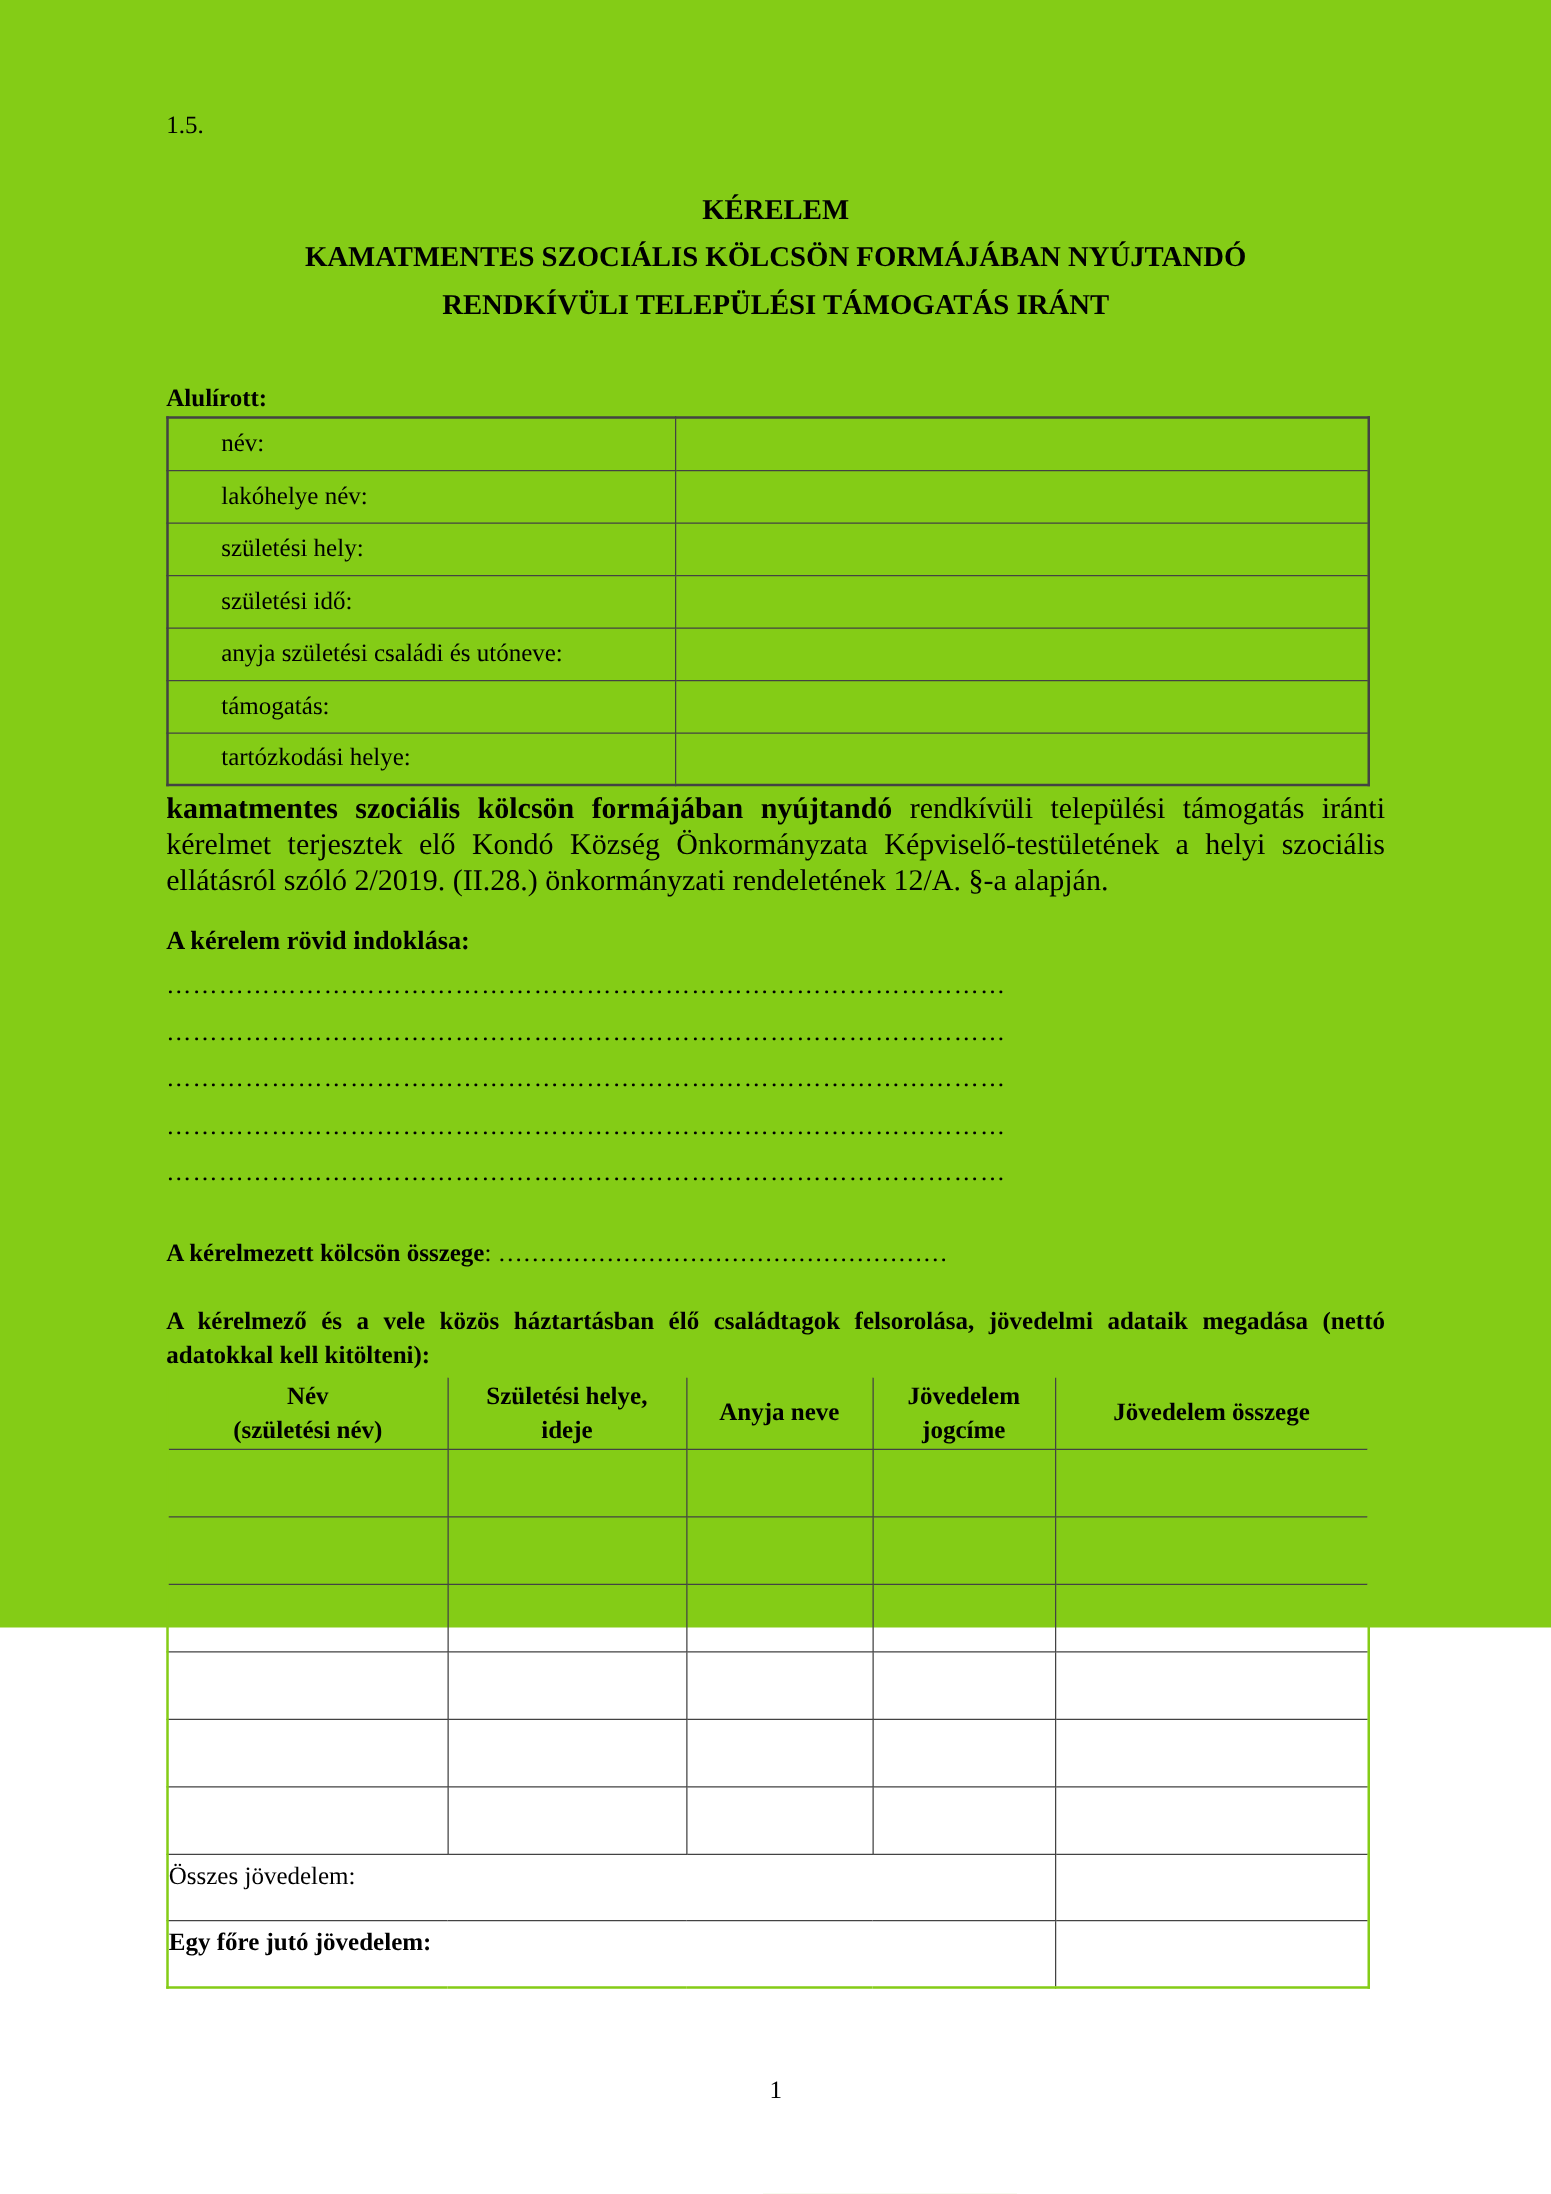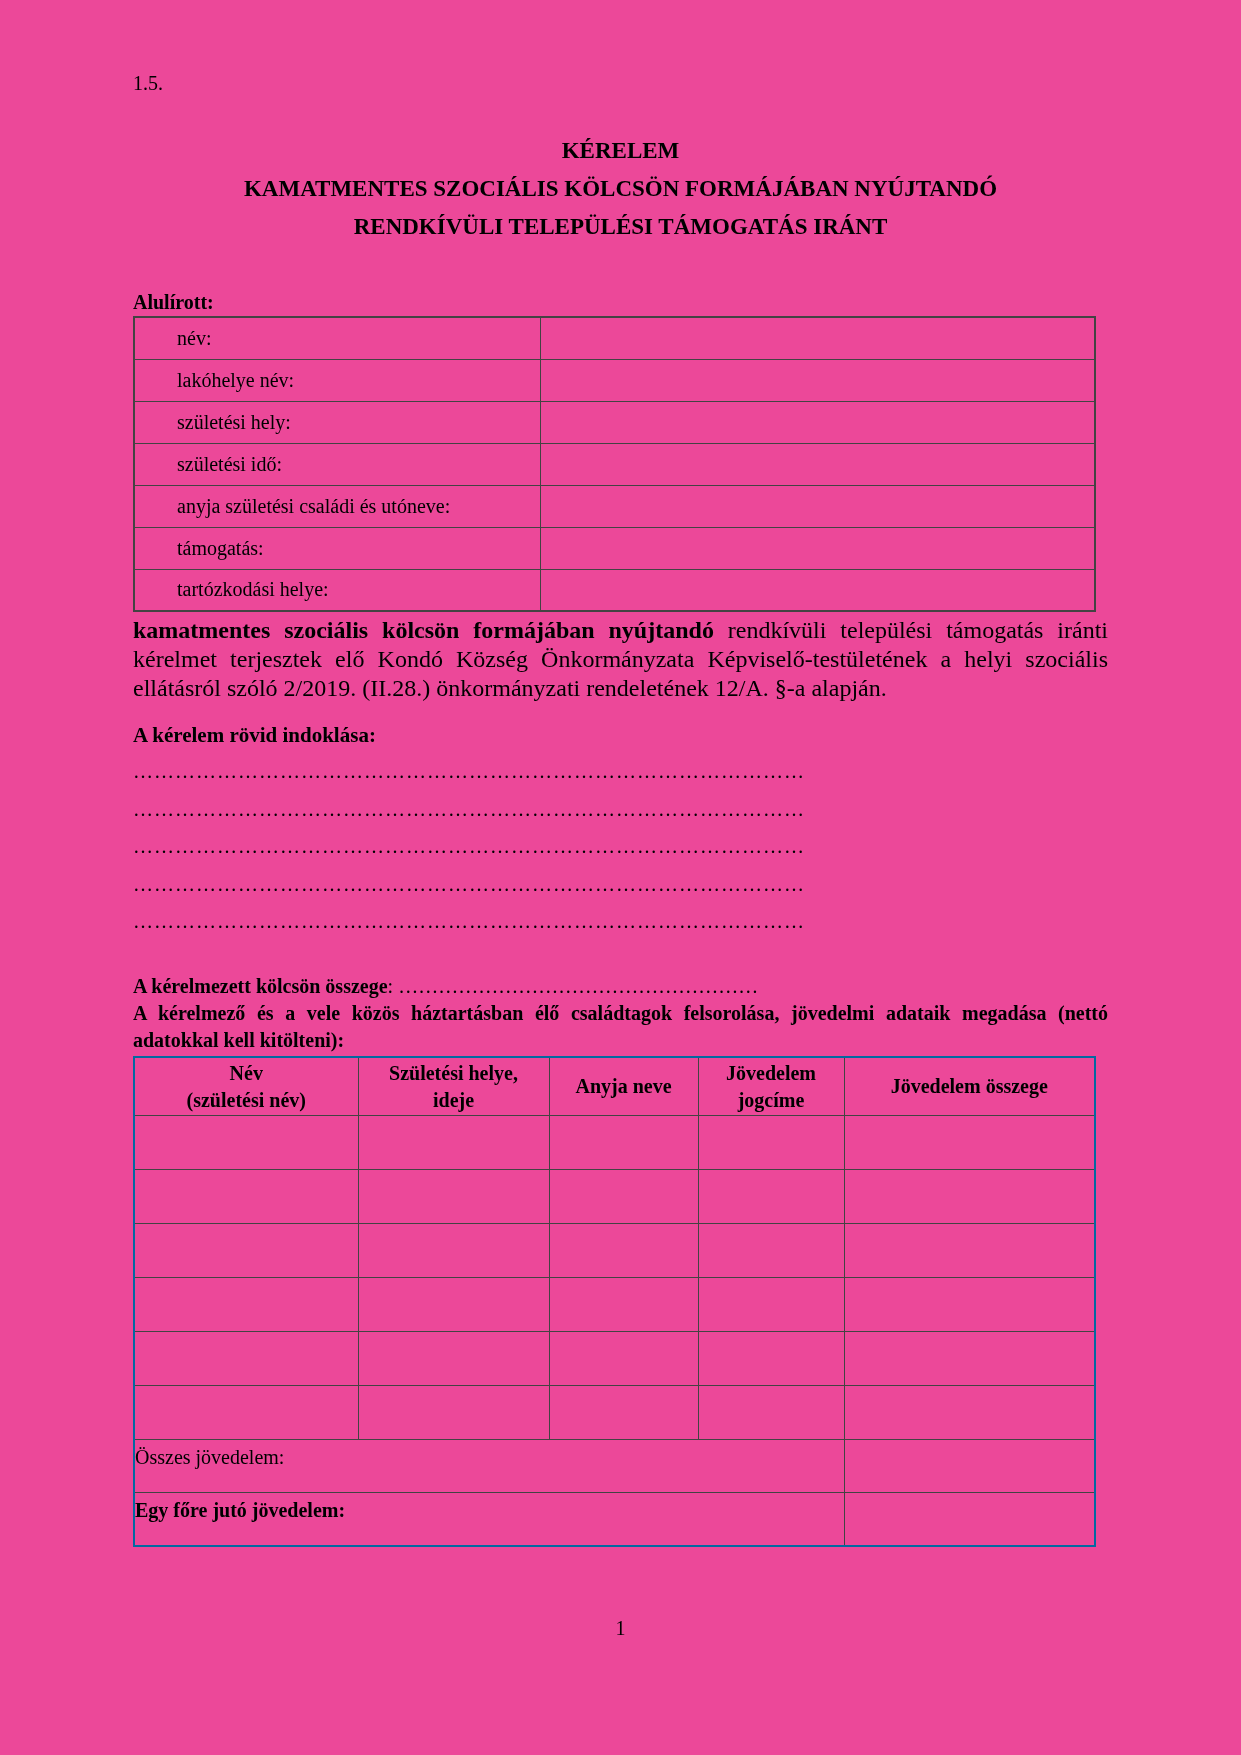--- a/index.html
+++ b/index.html
@@ -7,23 +7,23 @@
   body {
     width: 1241px;
     height: 1755px;
     font-family: "Liberation Serif", "DejaVu Serif", serif;
     color: #000;
     position: relative;
     overflow: hidden;
   }
   .page {
     width: 1241px;
-    height: 1755px;
-    padding: 0 133px;
-    background: #ec4899;
+    height: 1302px;
+    padding: 17px 133px;
+    background: #84cc16;
   }
   .section-number {
     padding-top: 70px;
     font-size: 20px;
     line-height: 26px;
   }
   .title-block {
     margin-top: 36px;
     text-align: center;
     font-weight: bold;
@@ -75,30 +75,31 @@
   }
   .loan-amount-line {
     margin-top: 31px;
     font-size: 20px;
     line-height: 28px;
     white-space: nowrap;
     overflow: hidden;
     width: 975px;
   }
   .household-heading {
+    margin-top: 27px;
     width: 975px;
     font-weight: bold;
     font-size: 20px;
     line-height: 27.5px;
     text-align: justify;
   }
   .household-table {
     margin-top: 1px;
     width: 961px;
-    border: 2px solid #0369a1;
+    border: 2px solid #84cc16;
   }
   .household-table th, .household-table td {
     border: 1px solid #434343;
     font-size: 20px;
   }
   .household-table th {
     height: 59px;
     font-weight: bold;
     text-align: center;
     vertical-align: middle;

